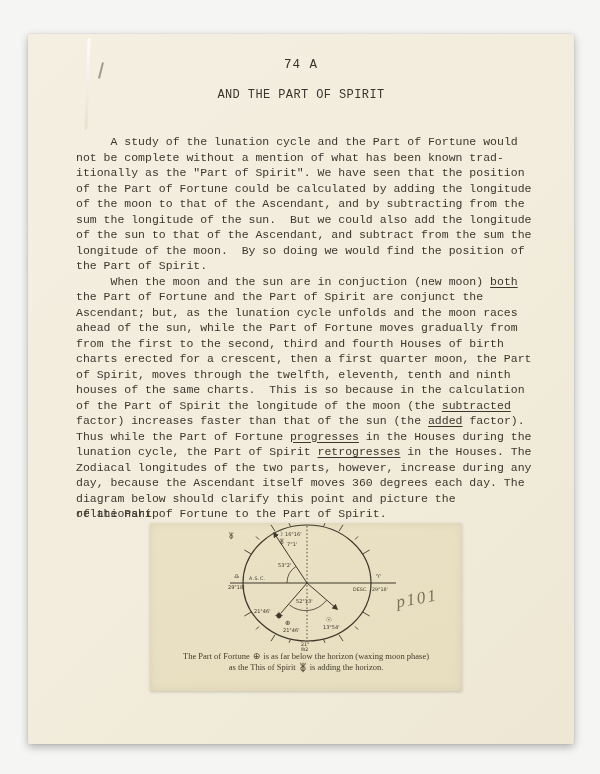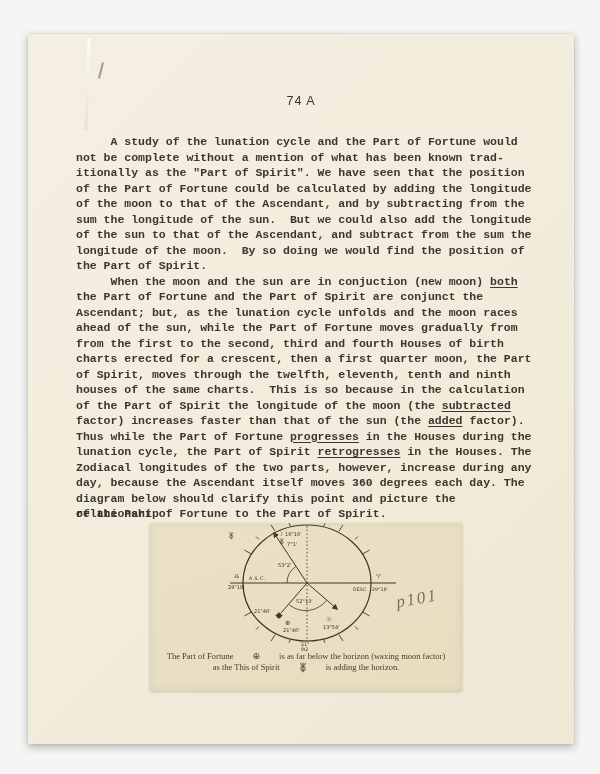--- a/index.html
+++ b/index.html
@@ -18,71 +18,71 @@
     position:absolute;left:58px;top:4px;width:3px;height:92px;
     background:linear-gradient(180deg,rgba(255,255,255,.85),rgba(220,212,190,.5));
     transform:rotate(2deg);border-radius:2px;
   }
   .pencil-mark{
     position:absolute;left:72px;top:28px;width:1.5px;height:17px;
     background:#8c857a;transform:rotate(14deg);border-radius:1px;opacity:.8;
   }
   .page-number{
     position:absolute;top:24px;left:0;width:100%;text-align:center;
-    font-family:Liberation Sans, sans-serif;font-size:12.5px;color:#39342b;
+    font-family:Liberation Mono, monospace;font-size:12.5px;color:#39342b;
     letter-spacing:1px;
-    margin-top:36px;
   }
   .heading{
     position:absolute;top:54px;left:0;width:100%;text-align:center;
     font-family:"Liberation Mono",monospace;font-size:12px;color:#3a352c;
     line-height:15.5px;letter-spacing:.4px;
   }
   .typed-body{
     position:absolute;left:48px;top:100px;width:462px;
     font-family:"Liberation Mono",monospace;font-size:11.5px;color:#3c372e;
-    line-height:15.5px;white-space:pre-wrap;font-weight:bold;
+    line-height:15.5px;white-space:pre-wrap;
   }
   .typed-body .tline{height:15.5px;}
   .typed-body .u{text-decoration:underline;text-underline-offset:2px;}
   .inset{
     position:absolute;left:122px;top:489px;width:312px;height:168px;
     background:linear-gradient(160deg,#ebe2c6,#e7ddbf);
     box-shadow:0 1px 3px rgba(0,0,0,.18), inset 0 0 8px rgba(120,100,60,.12);
   }
   .chart-svg{display:block;}
   .chart-svg text{
     font-family:"DejaVu Sans",sans-serif;fill:#3f382c;
   }
   .caption{
     position:absolute;left:0;top:128px;width:100%;
     text-align:center;color:#453d2c;
     font-family:"Liberation Serif",serif;font-size:8.5px;line-height:11px;
   }
-  .cap-line{display:flex;justify-content:center;align-items:center;gap:19px;}
+  .cap-line{display:flex;justify-content:center;align-items:center;gap:3px;}
   .cap-sym{font-family:"DejaVu Sans",sans-serif;font-size:9px;line-height:9px;}
   .spirit-svg{display:inline-block;vertical-align:middle;}
   .annotation{
     position:absolute;left:246px;top:66px;
     font-family:"Liberation Serif",serif;font-style:italic;
     font-size:17px;color:#6a5c45;transform:rotate(-10deg);
     letter-spacing:2px;opacity:.85;
   }
 </style>
 </head>
 <body>
 
 <div class="page">
 
   <div class="crease"></div>
   <div class="pencil-mark"></div>
 
   <div class="page-number">74 A</div>
 
   <div class="heading">
+    <div>AND THE PART OF SPIRIT</div>
   </div>
 
   <div class="typed-body"><div class="tline">     A study of the lunation cycle and the Part of Fortune would</div><div class="tline">not be complete without a mention of what has been known trad-</div><div class="tline">itionally as the "Part of Spirit". We have seen that the position</div><div class="tline">of the Part of Fortune could be calculated by adding the longitude</div><div class="tline">of the moon to that of the Ascendant, and by subtracting from the</div><div class="tline">sum the longitude of the sun.  But we could also add the longitude</div><div class="tline">of the sun to that of the Ascendant, and subtract from the sum the</div><div class="tline">longitude of the moon.  By so doing we would find the position of</div><div class="tline">the Part of Spirit.</div><div class="tline">     When the moon and the sun are in conjuction (new moon) <span class="u">both</span></div><div class="tline">the Part of Fortune and the Part of Spirit are conjunct the</div><div class="tline">Ascendant; but, as the lunation cycle unfolds and the moon races</div><div class="tline">ahead of the sun, while the Part of Fortune moves gradually from</div><div class="tline">from the first to the second, third and fourth Houses of birth</div><div class="tline">charts erected for a crescent, then a first quarter moon, the Part</div><div class="tline">of Spirit, moves through the twelfth, eleventh, tenth and ninth</div><div class="tline">houses of the same charts.  This is so because in the calculation</div><div class="tline">of the Part of Spirit the longitude of the moon (the <span class="u">subtracted</span></div><div class="tline">factor) increases faster than that of the sun (the <span class="u">added</span> factor).</div><div class="tline">Thus while the Part of Fortune <span class="u">progresses</span> in the Houses during the</div><div class="tline">lunation cycle, the Part of Spirit <span class="u">retrogresses</span> in the Houses. The</div><div class="tline">Zodiacal longitudes of the two parts, however, increase during any</div><div class="tline">day, because the Ascendant itself moves 360 degrees each day. The</div><div class="tline">diagram below should clarify this point and picture the relationship</div><div class="tline">of the Part of Fortune to the Part of Spirit.</div></div>
 
   <div class="inset">
 
     <svg class="chart-svg" width="312" height="128" viewBox="0 0 312 128">
       <defs>
         <marker id="arrow" viewBox="0 0 8 8" refX="6" refY="4" markerWidth="6" markerHeight="6" orient="auto">
           <path d="M0,0 L8,4 L0,8 z" fill="#3f382c"></path>
@@ -157,21 +157,21 @@
       <text x="146" y="80" font-size="5">52°13'</text>
 
       <text x="151" y="123" font-size="4.8">21°</text>
       <text x="151" y="128" font-size="4.8">♍2</text>
     </svg>
 
     <div class="caption">
       <div class="cap-line">
         <span>The Part of Fortune</span>
         <span class="cap-sym">⊕</span>
-        <span>is as far below the horizon (waxing moon factor)</span>
+        <span>is as far below the horizon (waxing moon phase)</span>
       </div>
       <div class="cap-line">
         <span>as the This of Spirit</span>
         <svg class="spirit-svg" width="8" height="11" viewBox="0 0 10 14">
           <line x1="5" y1="1" x2="5" y2="13" stroke="#453d2c" stroke-width="1.2"></line>
           <path d="M2 1 Q2 4.5 5 5.5 M8 1 Q8 4.5 5 5.5" fill="none" stroke="#453d2c" stroke-width="1"></path>
           <circle cx="5" cy="8.5" r="2.8" fill="none" stroke="#453d2c" stroke-width="1.1"></circle>
         </svg>
         <span>is adding the horizon.</span>
       </div>

